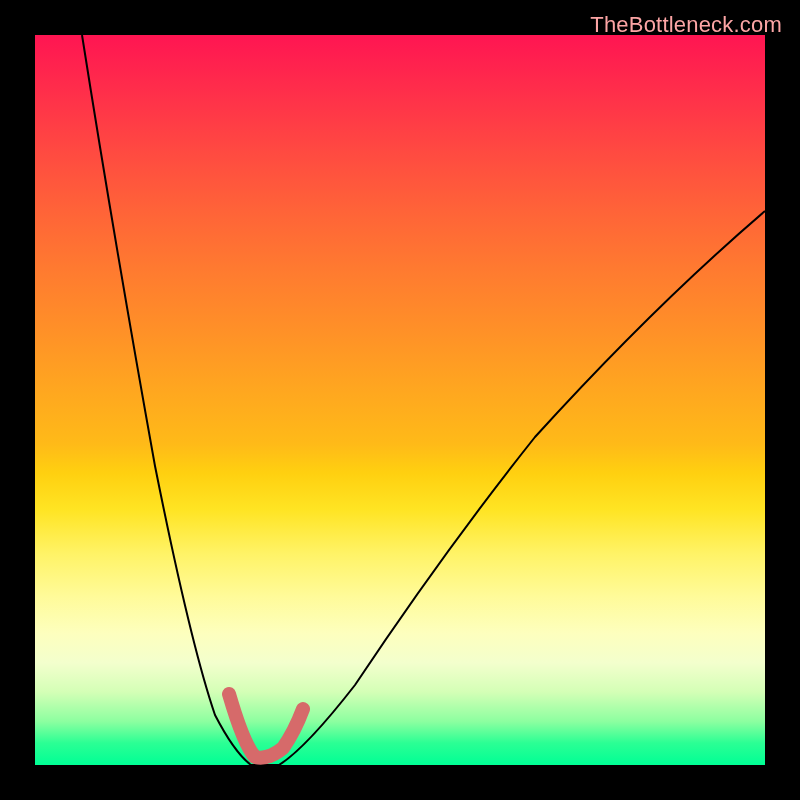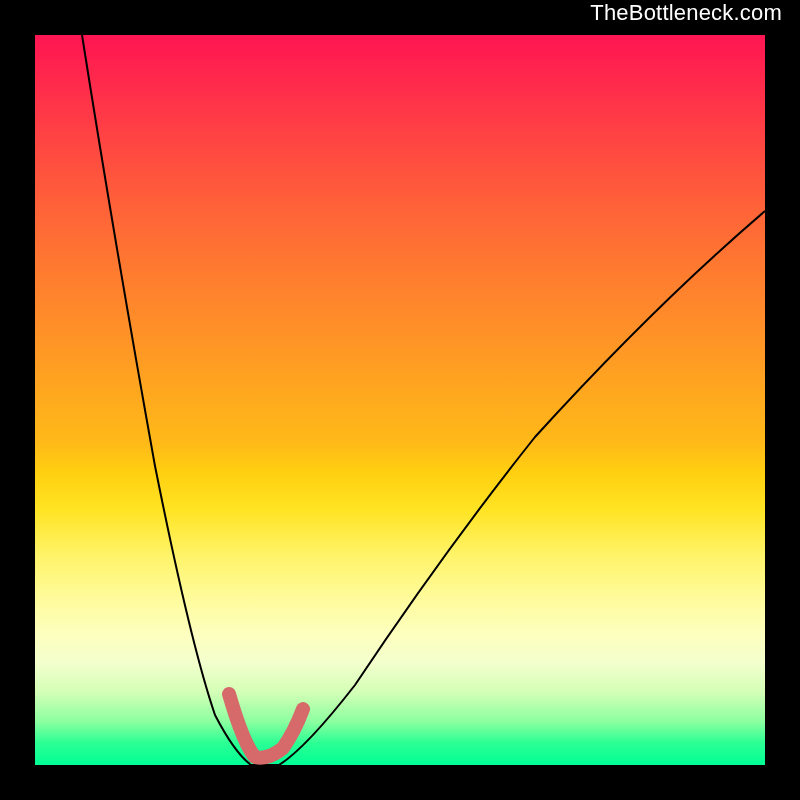--- a/index.html
+++ b/index.html
@@ -11,23 +11,23 @@
     font-family: Arial, sans-serif;
   }
   .outer {
     width: 800px;
     height: 800px;
     background: #000;
     position: relative;
   }
   .watermark {
     position: absolute;
-    top: 0;
+    top: 12px;
     right: 18px;
-    color: #ffffff;
+    color: #fca5a5;
     font-size: 22px;
     font-weight: 500;
     z-index: 5;
     letter-spacing: 0.2px;
   }
   .plot {
     position: absolute;
     left: 35px;
     top: 35px;
     width: 730px;

